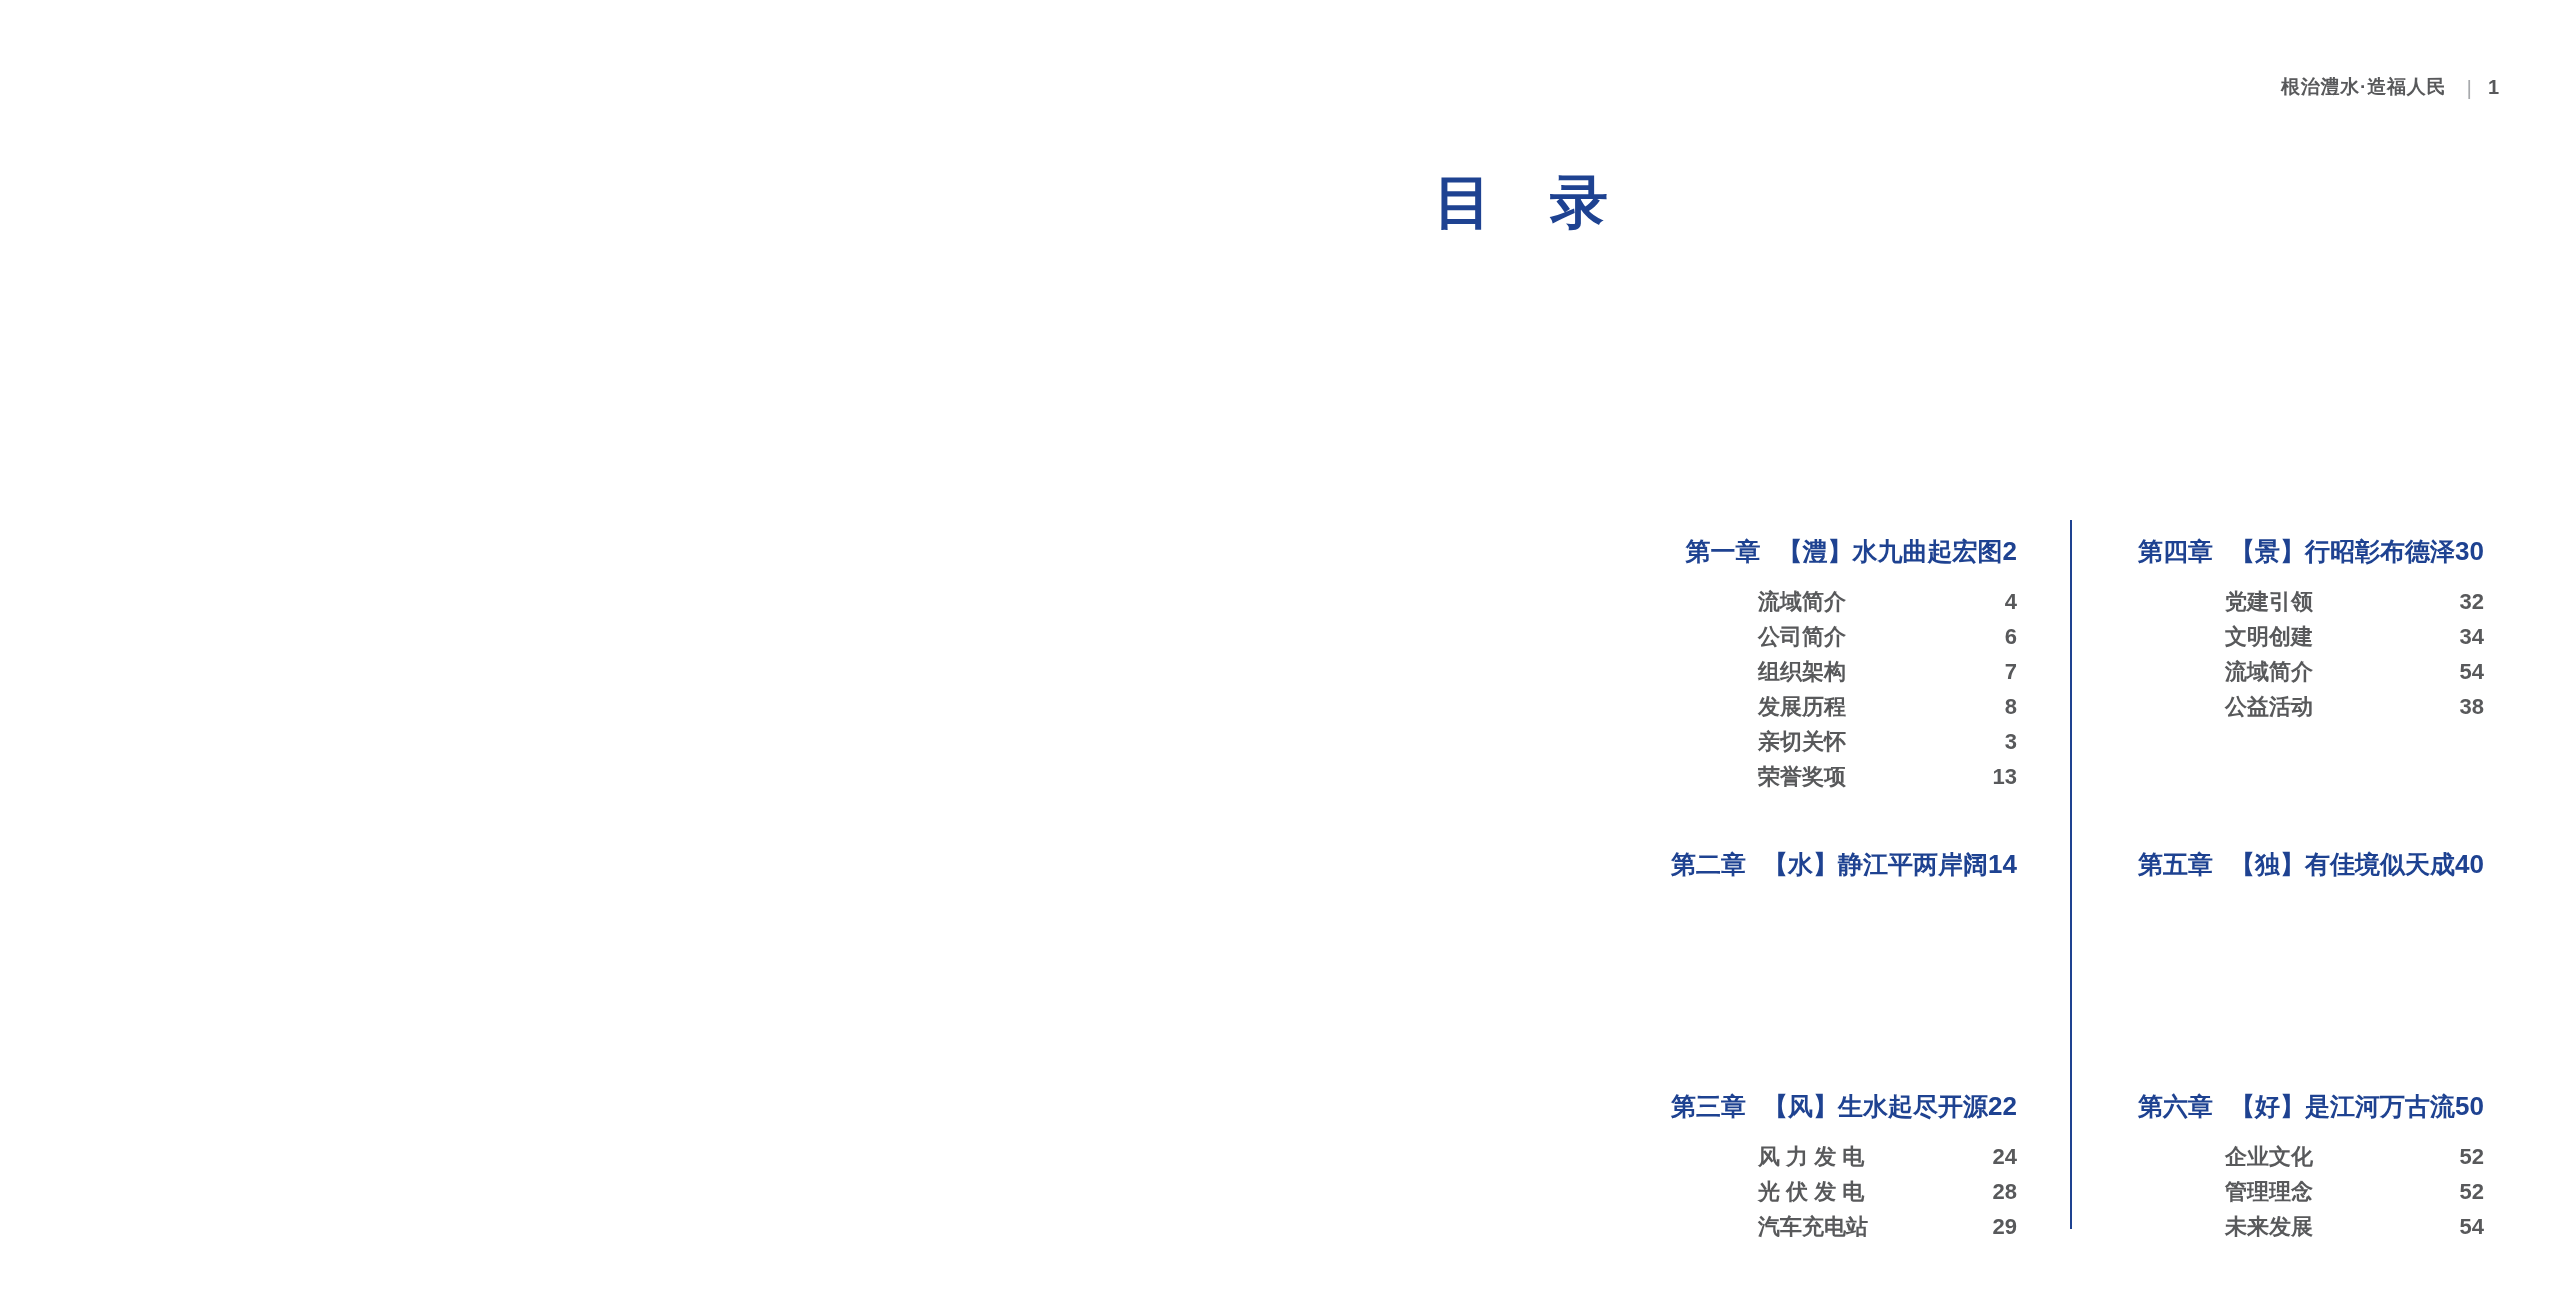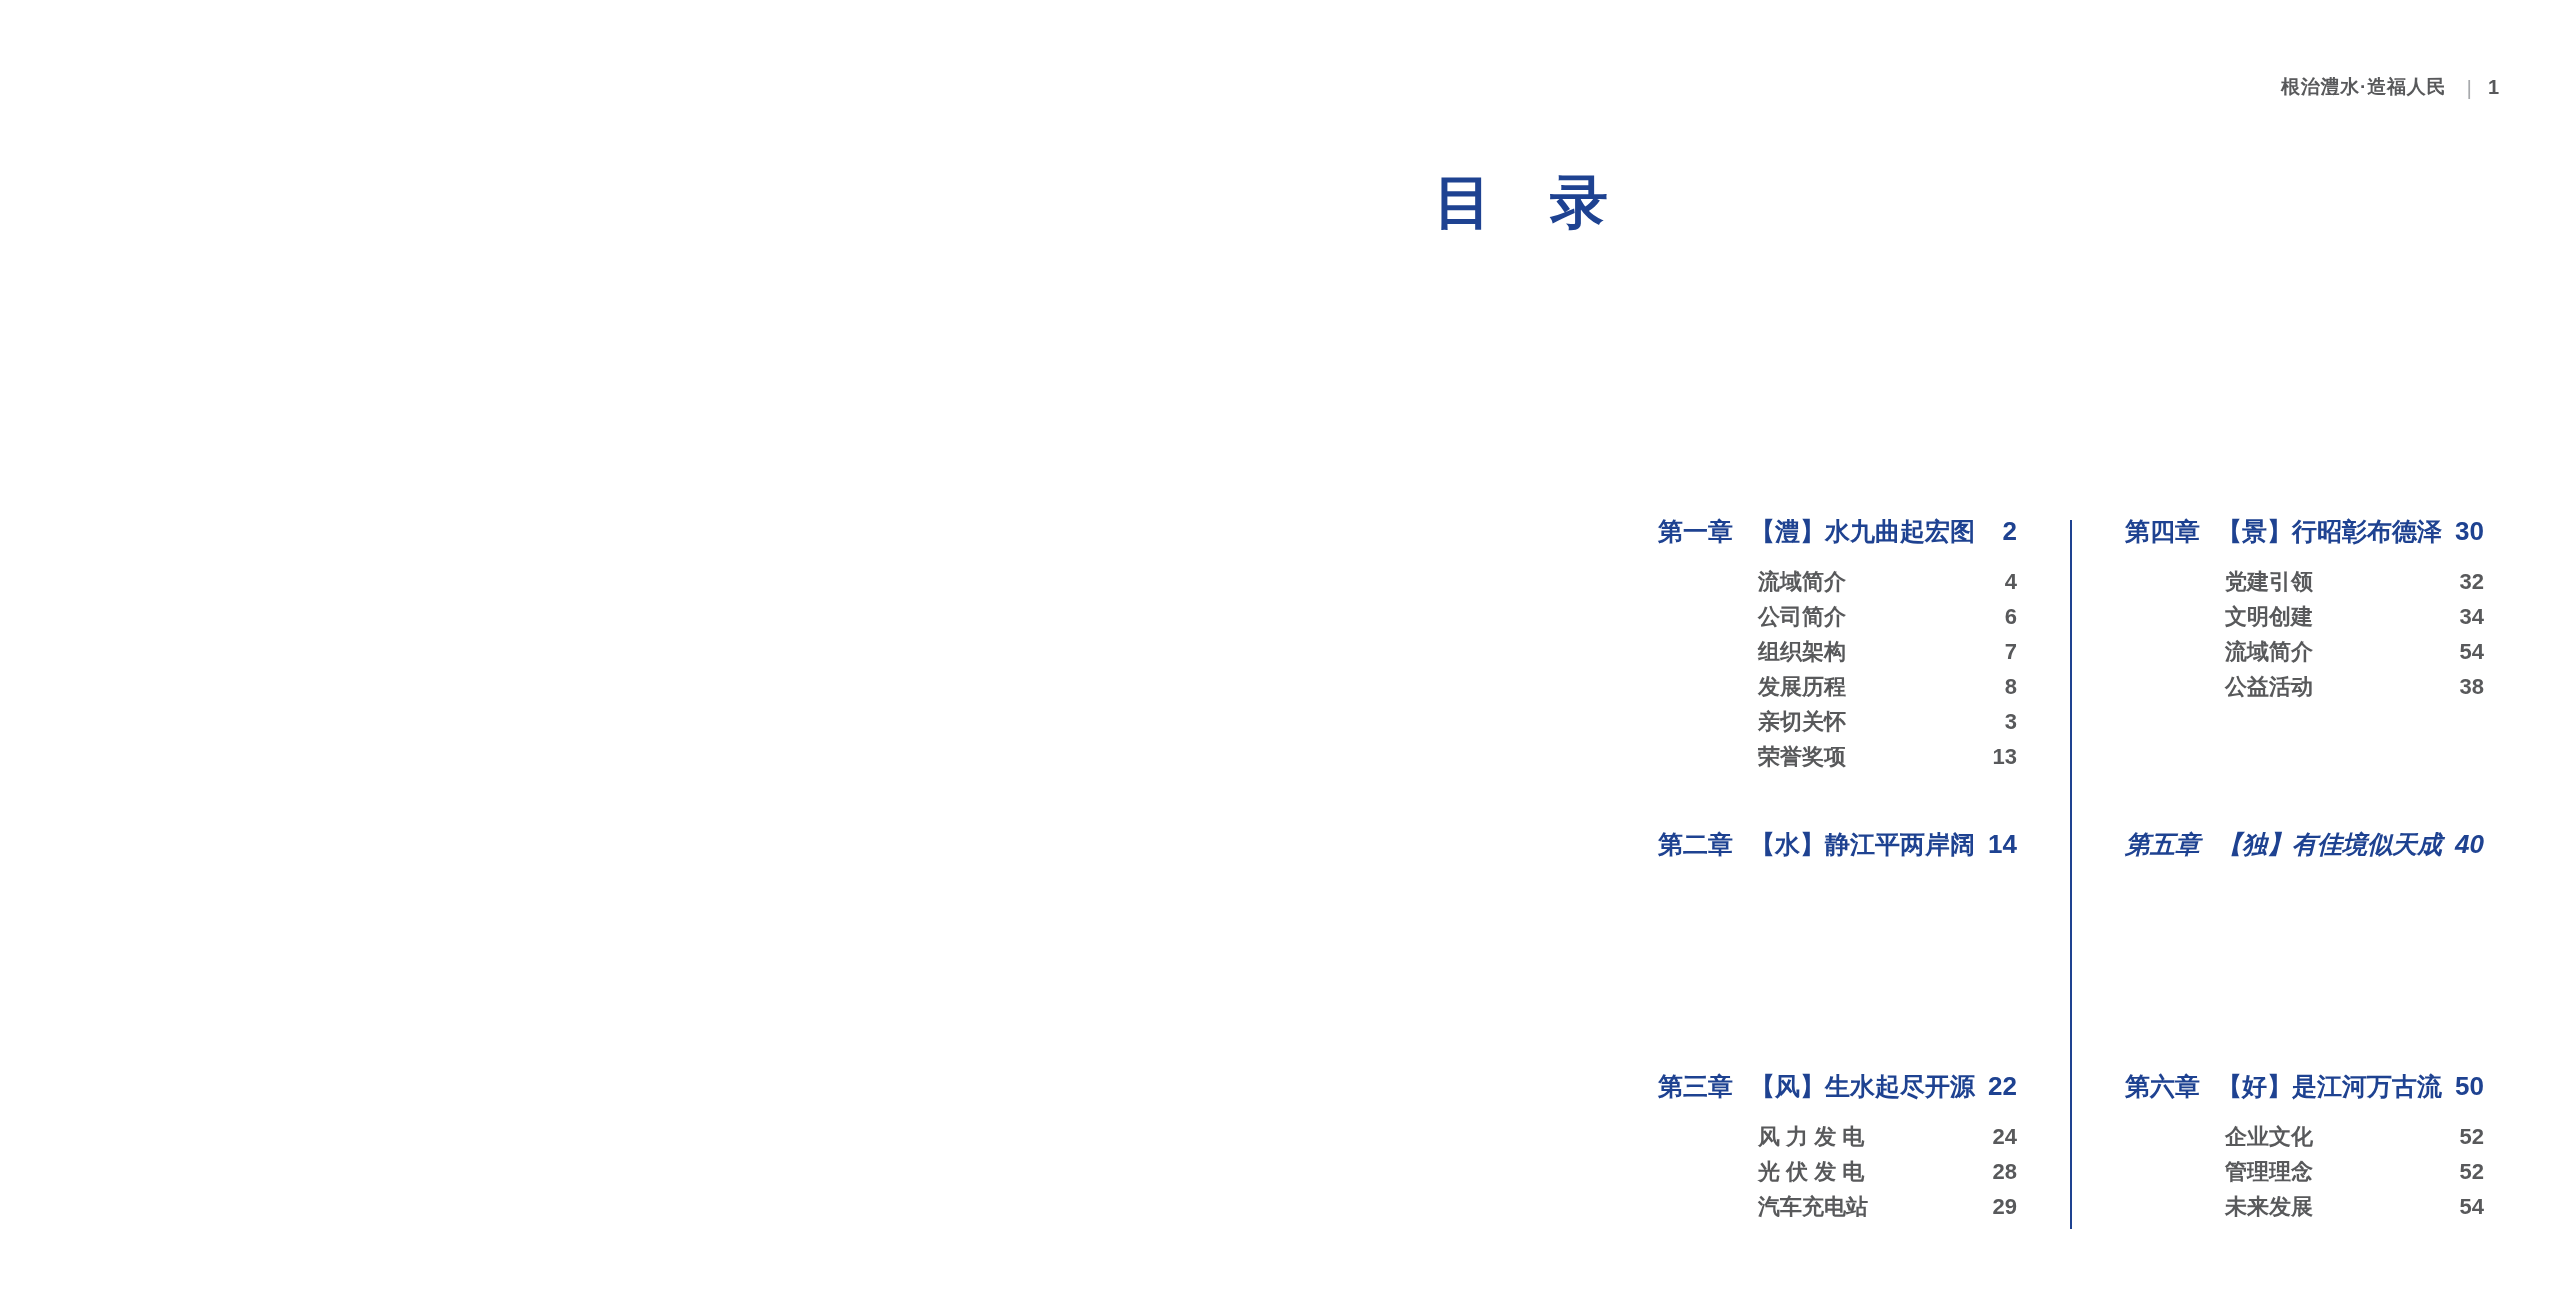--- a/index.html
+++ b/index.html
@@ -31,22 +31,22 @@
   #toc{position:absolute;left:1658px;top:516px;width:825px;height:722px;}
   .col{position:absolute;top:0;height:100%;}
   #col-left{left:0;width:359px;}
   #col-right{left:467px;width:359px;}
   #divider{
     position:absolute;left:412px;top:3.8px;width:2.3px;height:709px;
     background:var(--navy);
   }
   .sec{position:absolute;left:0;right:0;}
   .sec-head{
-    display:flex;justify-content:space-between;align-items:baseline;
-    line-height:31px;color:var(--navy);white-space:nowrap;
+    display:flex;justify-content:flex-end;align-items:baseline;
+    line-height:31px;color:var(--navy);white-space:nowrap;margin-top:20px;
   }
   .sec-head .head-left{display:flex;gap:17px;}
   .ch-num,.ch-title{font-size:25px;font-weight:700;}
   .ch-page{font-size:26px;font-weight:700;}
   .items{margin-top:17px;text-align:center;}
   .row{
     display:flex;justify-content:space-between;align-items:center;
     padding-left:100px;height:35px;line-height:35px;color:var(--gray);white-space:nowrap;
   }
   .row .lbl{font-size:22px;font-weight:700;}
@@ -155,21 +155,21 @@
           <div class="row">
             <span class="lbl">流域简介</span>
             <span class="pg">54</span>
           </div>
           <div class="row">
             <span class="lbl">公益活动</span>
             <span class="pg">38</span>
           </div>
         </div>
       </div>
-      <div class="sec" style="top: 313px; font-style: italic;">
+      <div class="sec" style="top: 313px;">
         <div class="sec-head">
           <div class="head-left">
             <span class="ch-num">第五章</span>
             <span class="ch-title">【独】有佳境似天成</span>
           </div>
           <span class="ch-page">40</span>
         </div>
       </div>
       <div class="sec" style="top: 555px;">
         <div class="sec-head">

